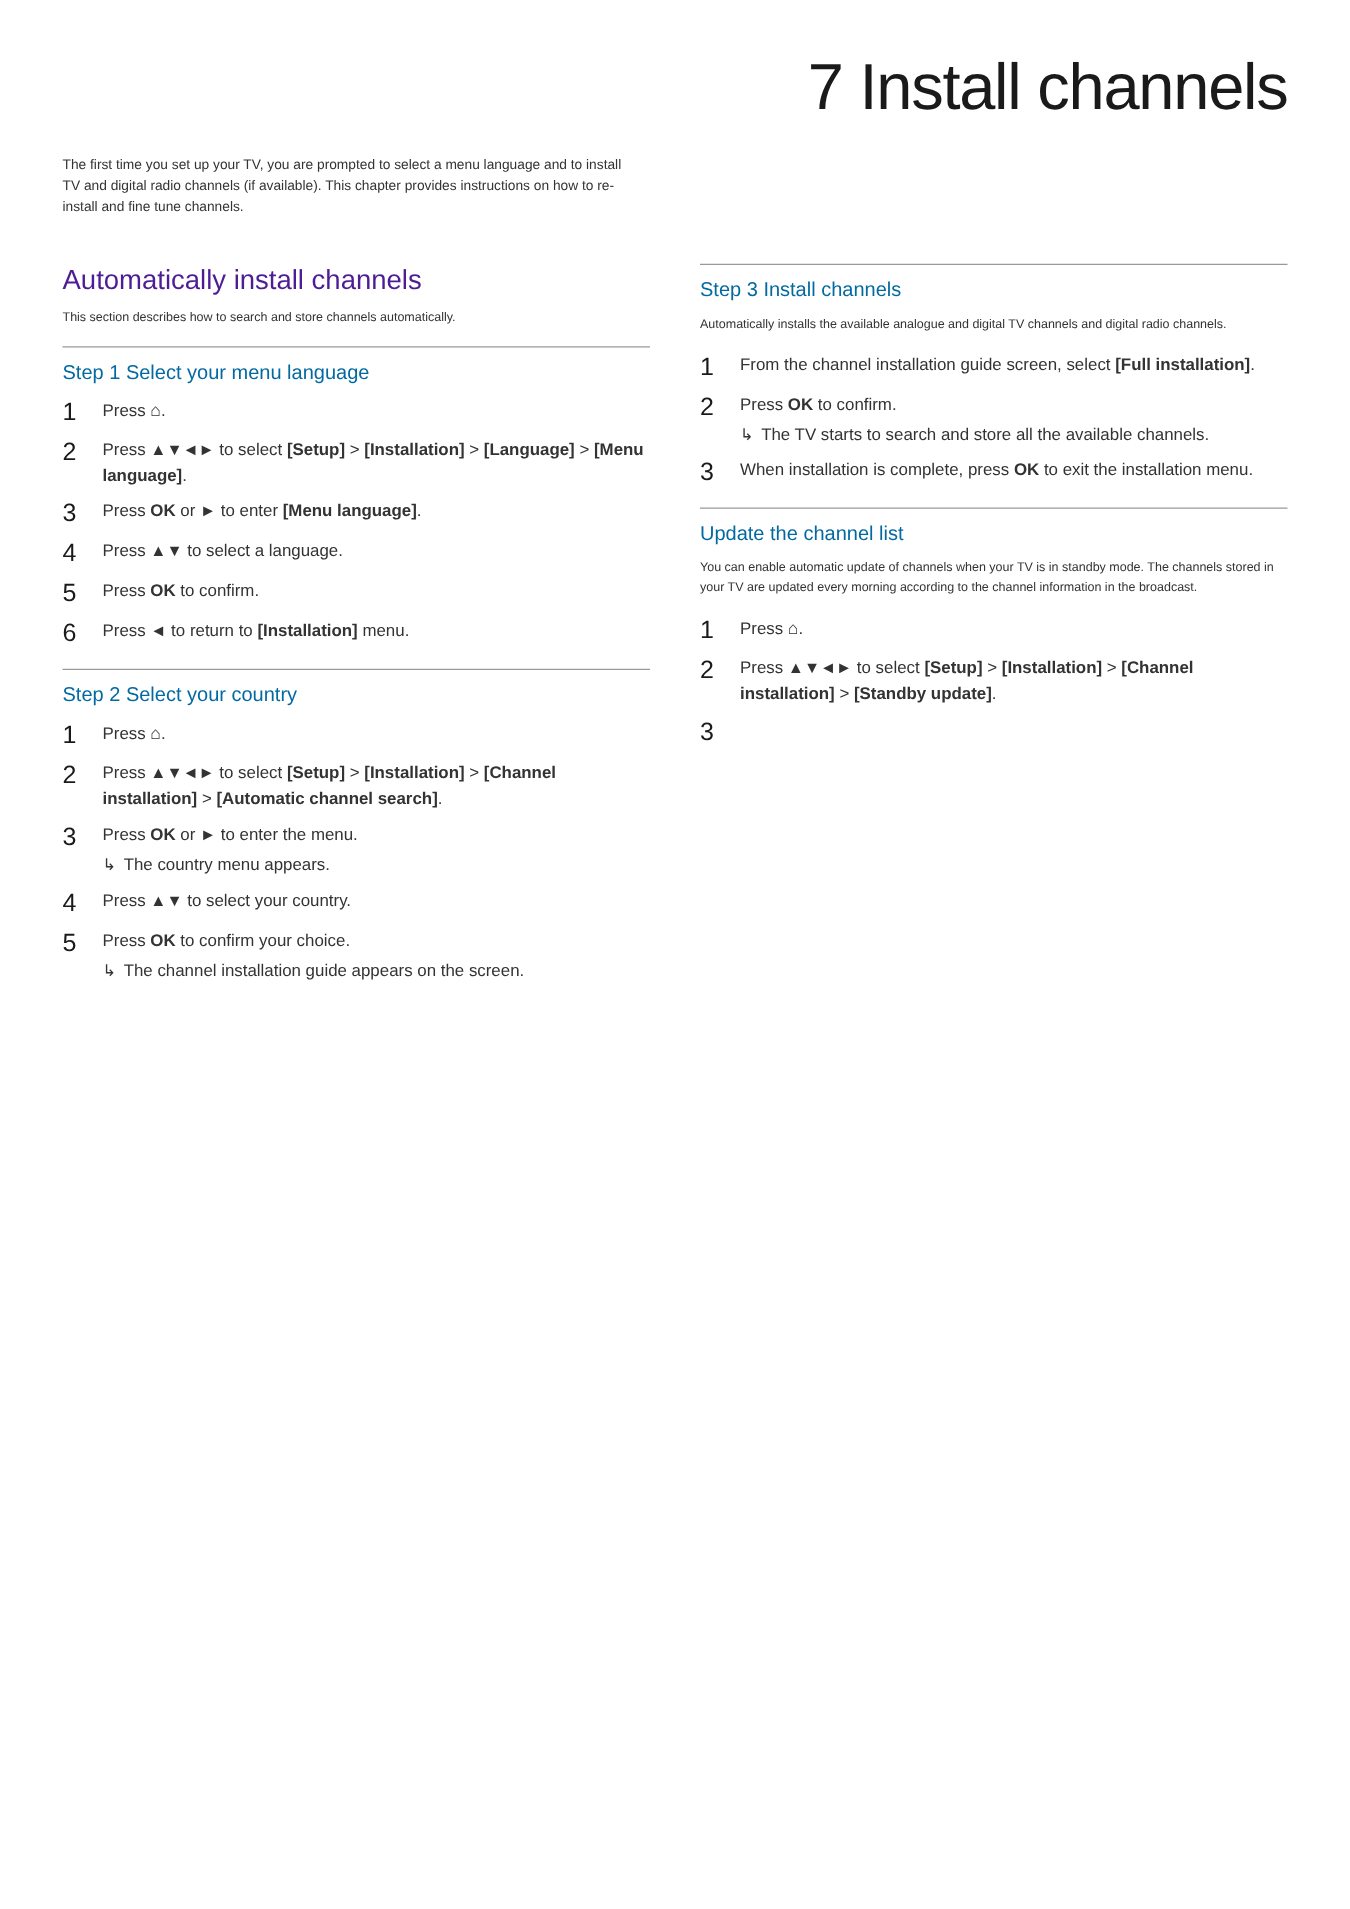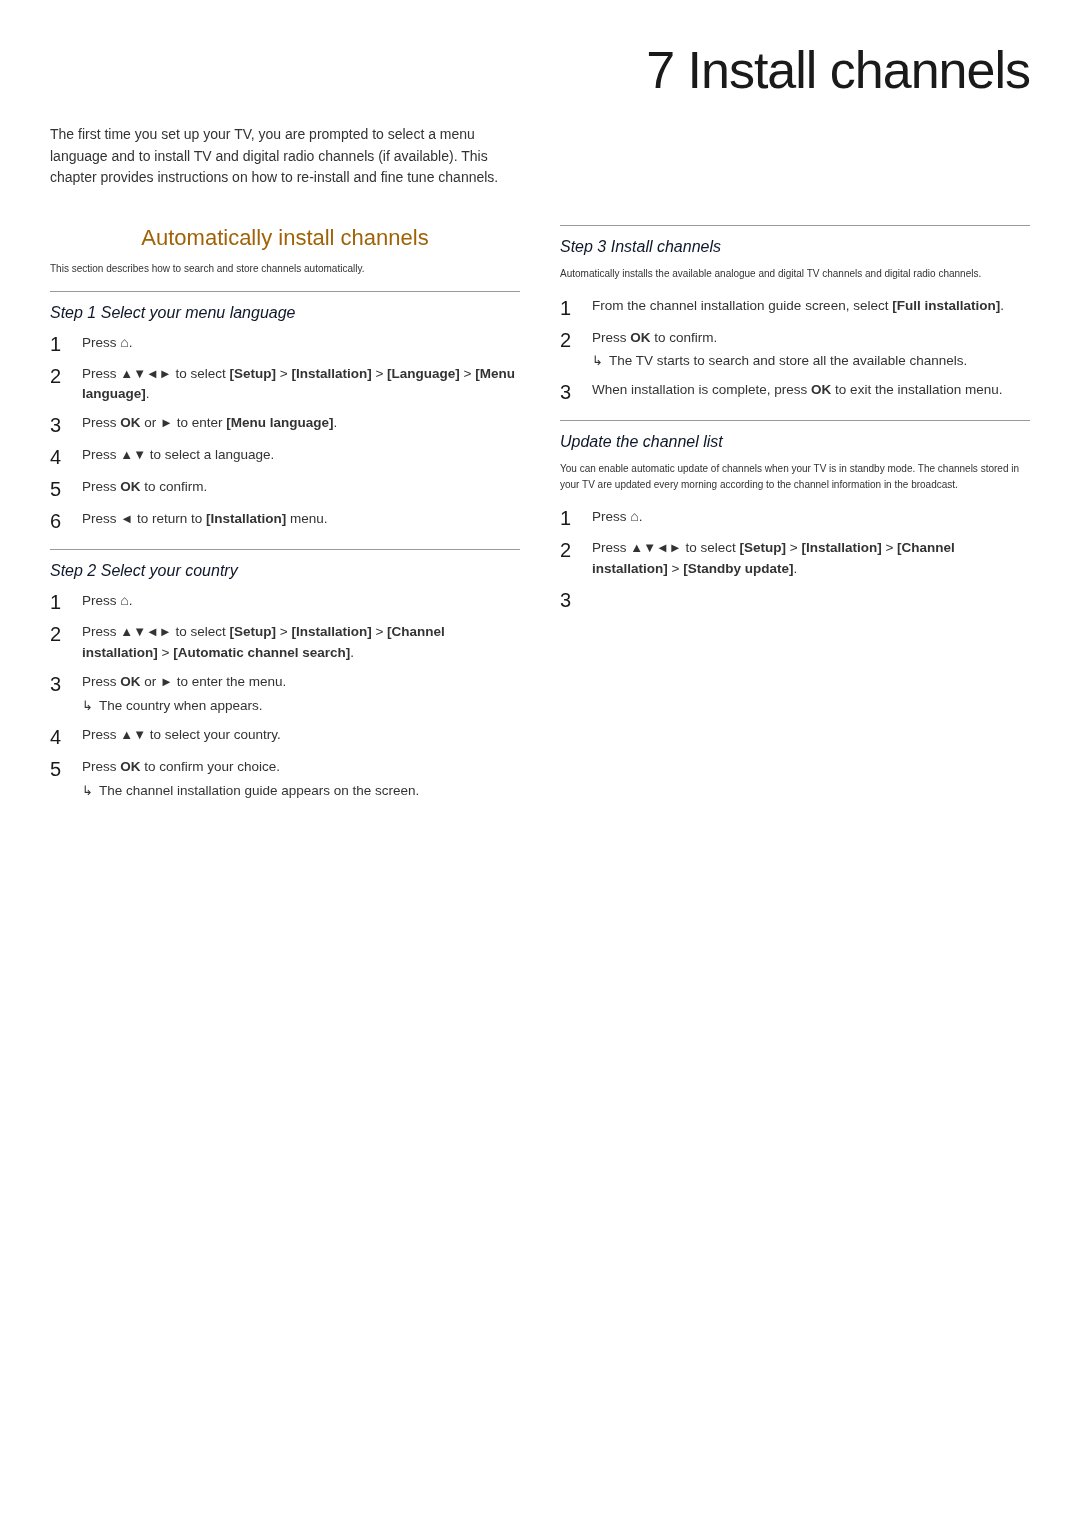--- a/index.html
+++ b/index.html
@@ -37,21 +37,21 @@
     .chapter-number {
       font-weight: 300;
     }
 
     .chapter-title-text {
       font-weight: 300;
     }
 
     
     .intro-text {
-      font-size: 14px;
+      font-size: 11px;
       line-height: 1.55;
       color: #333;
       margin-bottom: 36px;
       max-width: 460px;
     }
 
     
     .two-col {
       display: flex;
       gap: 40px;
@@ -66,44 +66,42 @@
     .col-right {
       flex: 1;
       min-width: 0;
     }
 
     
     .section-heading {
       font-size: 22px;
       font-weight: 300;
       margin-bottom: 10px;
-      color: #a16207;
-      text-align: center;
+      color: #4c1d95;
     }
 
     .section-desc {
       font-size: 10px;
       line-height: 1.55;
       color: #333;
       margin-bottom: 14px;
     }
 
     
     .subsection {
       border-top: 1.5px solid #999;
       padding-top: 12px;
       margin-bottom: 16px;
     }
 
     .subsection-heading {
       font-size: 16px;
       font-weight: 400;
       margin-bottom: 10px;
-      color: #0f172a;
-      font-style: italic;
+      color: #0369a1;
     }
 
     
     .steps-list {
       list-style: none;
       padding: 0;
       margin: 0;
     }
 
     .step-item {
@@ -233,21 +231,21 @@
             <span class="step-num">2</span>
             <span class="step-content">Press <span class="nav-arrows">▲▼◄►</span> to select <b>[Setup]</b> &gt; <b>[Installation]</b> &gt; <b>[Channel installation]</b> &gt; <b>[Automatic channel search]</b>.</span>
           </li>
 
           <li class="step-item">
             <span class="step-num">3</span>
             <div>
               <span class="step-content">Press <b>OK</b> or <span class="nav-arrows">►</span> to enter the menu.</span>
               <div class="step-sub">
                 <span class="arrow-symbol">↳</span>
-                <span>The country when appears.</span>
+                <span>The country menu appears.</span>
               </div>
             </div>
           </li>
 
           <li class="step-item">
             <span class="step-num">4</span>
             <span class="step-content">Press <span class="nav-arrows">▲▼</span> to select your country.</span>
           </li>
 
           <li class="step-item">

